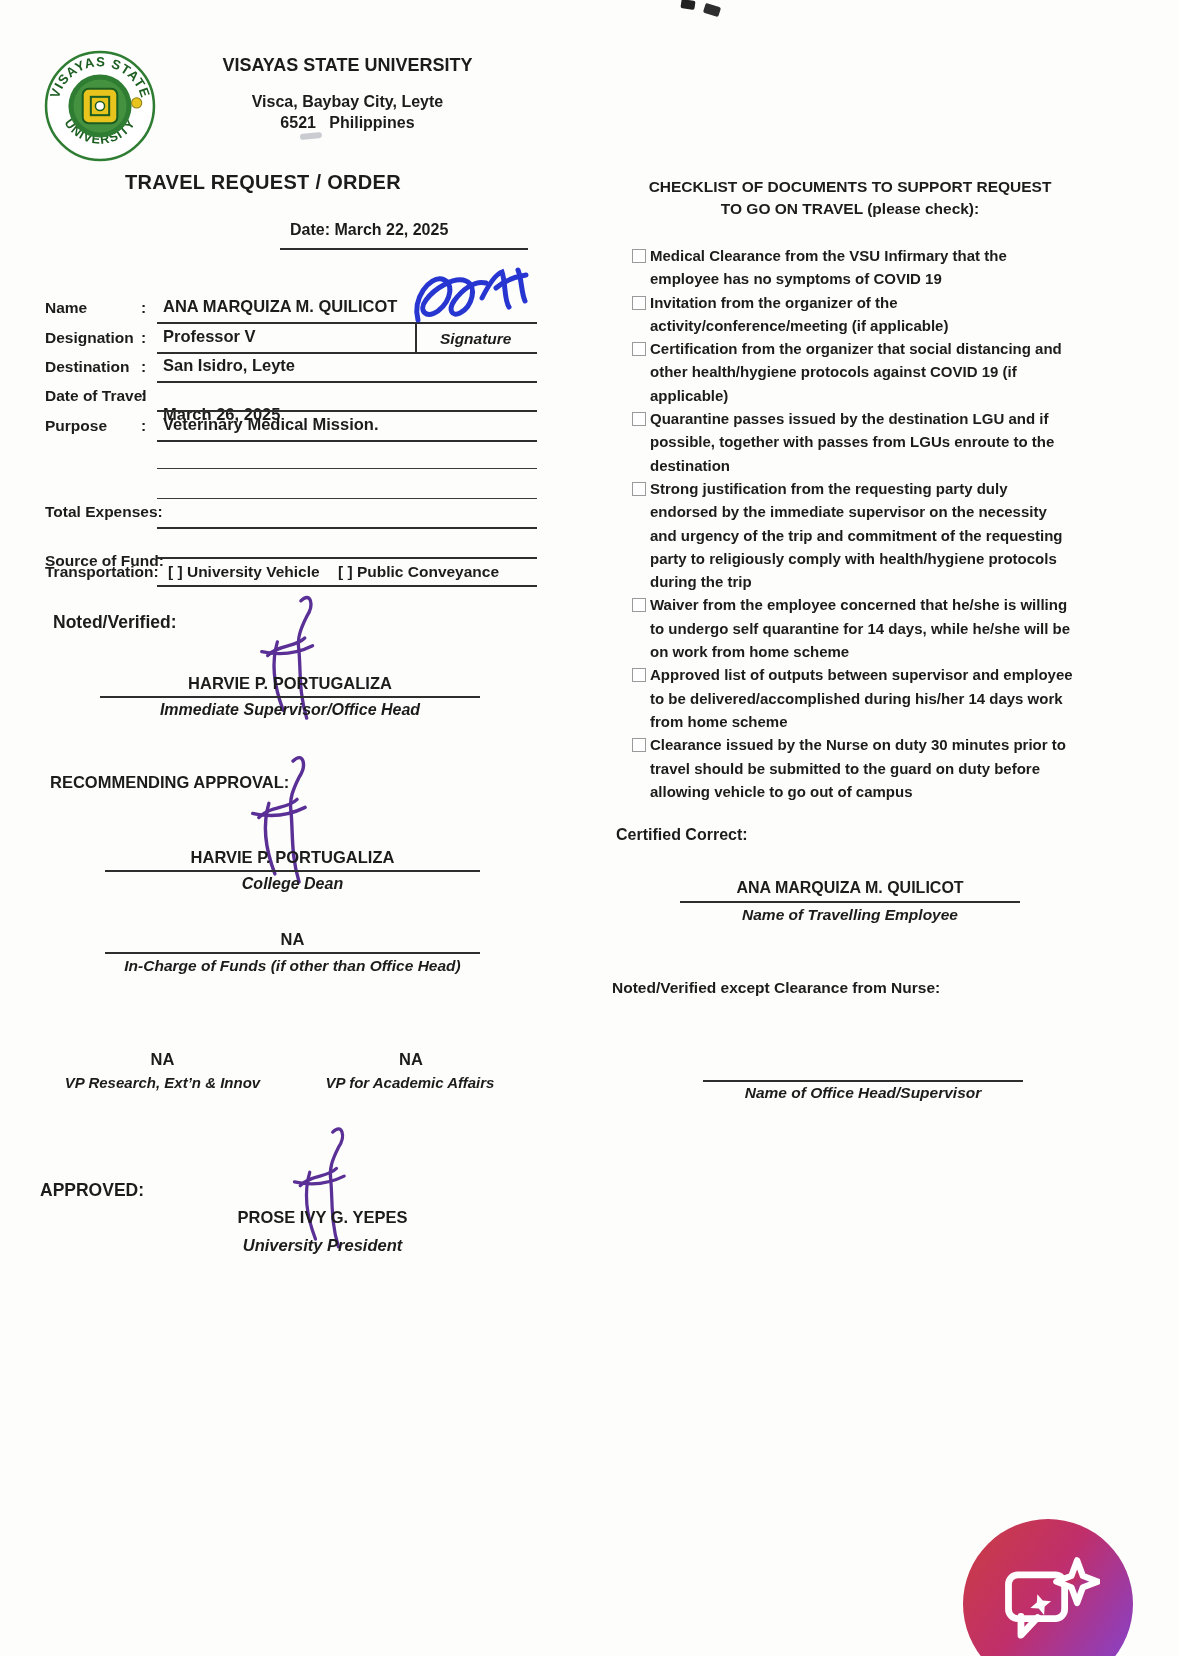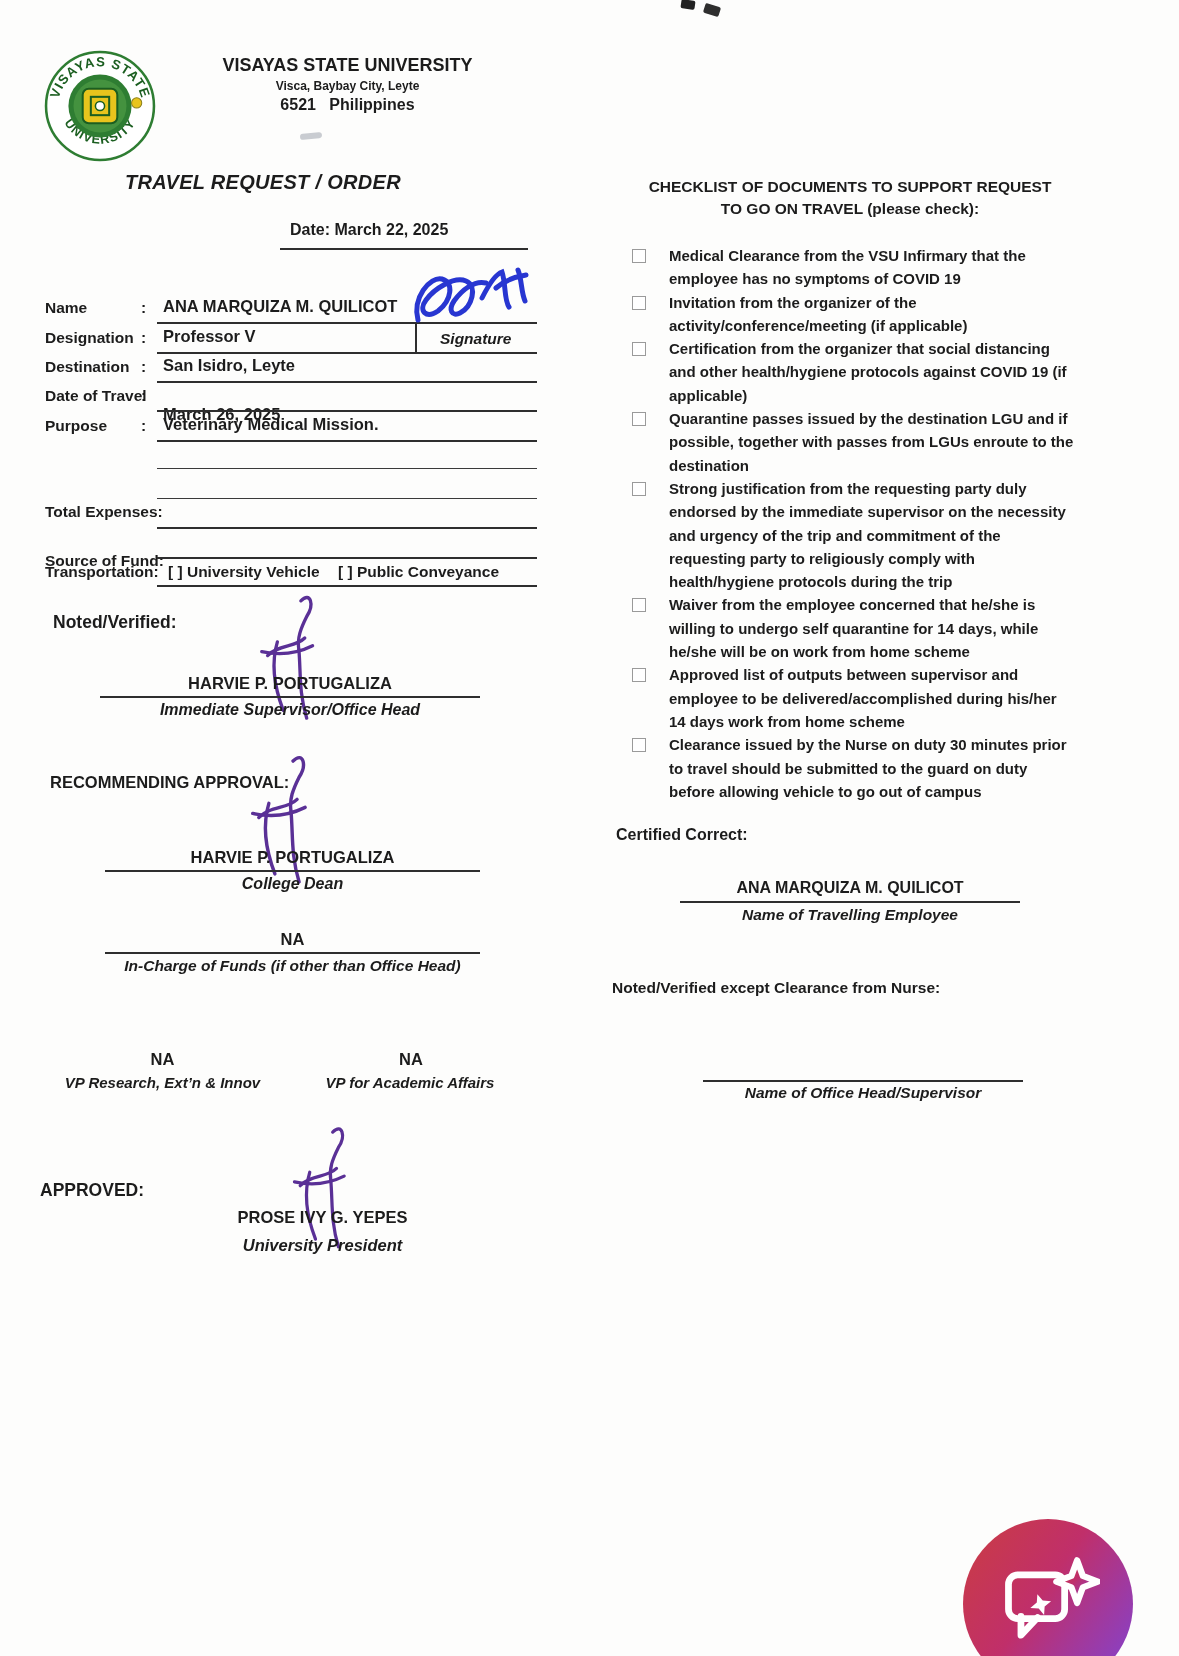--- a/index.html
+++ b/index.html
@@ -12,21 +12,21 @@
   .b{font-weight:700;}
   .ctr{text-align:center;}
   .pre{white-space:pre;}
   .lbl{font-weight:700;font-size:15.5px;}
   .val{font-weight:700;font-size:16.5px;}
   .ul{border-bottom:2px solid #2e2e2e;}
   .thinul{border-bottom:1.5px solid #3a3a3a;}
   .sigline{border-bottom:2px solid #2e2e2e;}
   .caption{font-weight:700;font-style:italic;font-size:15.5px;}
   
-  .ck-item{display:flex;gap:23px;align-items:flex-start;}
+  .ck-item{display:flex;gap:4px;align-items:flex-start;}
   .ck-box{width:12px;height:12px;border:1.6px solid #9a9a9a;flex:none;margin-top:5px;background:#fff;}
   .ck-text{font-weight:700;font-size:15px;line-height:23.3px;}
   
   #fab{
     position:absolute;left:963px;top:1519px;width:170px;height:170px;border-radius:50%;
     background:linear-gradient(125deg,#cb3d42 0%,#c02f6a 45%,#7e44d6 100%);
     display:flex;align-items:center;justify-content:center;border:none;cursor:pointer;
   }
   .artifact{position:absolute;background:#222;border-radius:2px;}
   svg{display:block;}
@@ -57,25 +57,25 @@
       <circle cx="55" cy="55" r="26" fill="#44923f"></circle>
       <rect x="38" y="38" width="34" height="34" rx="6" fill="#e8c41d" stroke="#1b5e20" stroke-width="2"></rect>
       <rect x="46" y="46" width="18" height="18" fill="#e8c41d" stroke="#1b5e20" stroke-width="2"></rect>
       <circle cx="55" cy="55" r="4.5" fill="#ffffff" stroke="#1b5e20" stroke-width="1.5"></circle>
       <circle cx="91" cy="52" r="5" fill="#e8c41d" stroke="#8a7f1a" stroke-width="1"></circle>
     </svg>
   </div>
 
   <div class="abs ctr" style="left:175px;top:55px;width:345px;">
     <div class="b" style="font-size:18px;text-align:center;">VISAYAS STATE UNIVERSITY</div>
-    <div class="b" style="font-size:12px;font-weight:600;margin-top:3px;">Visca, Baybay City, Leyte</div>
+    <div class="b" style="font-size:16px;font-weight:600;margin-top:17px;">Visca, Baybay City, Leyte</div>
     <div class="b pre" style="font-size:16px;font-weight:600;margin-top:3px;">6521   Philippines</div>
   </div>
 
-  <div class="abs b" style="left:125px;top:171px;font-size:20px;letter-spacing:.3px;font-style:italic;">TRAVEL REQUEST / ORDER</div>
+  <div class="abs b" style="left:125px;top:171px;font-size:20px;letter-spacing:.3px;">TRAVEL REQUEST / ORDER</div>
 
   <div class="abs ul" style="left:280px;top:221px;width:248px;height:27px;">
     <span class="b" style="font-size:16px;margin-left:10px;">Date: March 22, 2025</span>
   </div>
 
   <div class="abs lbl" style="left:45px;top:299px;">Name</div>
   <div class="abs lbl" style="left:141px;top:299px;">:</div>
   <div class="abs val" style="left:163px;top:297px;">ANA MARQUIZA M. QUILICOT</div>
   <div class="abs ul" style="left:157px;top:297px;width:380px;height:25px;"></div>
 

